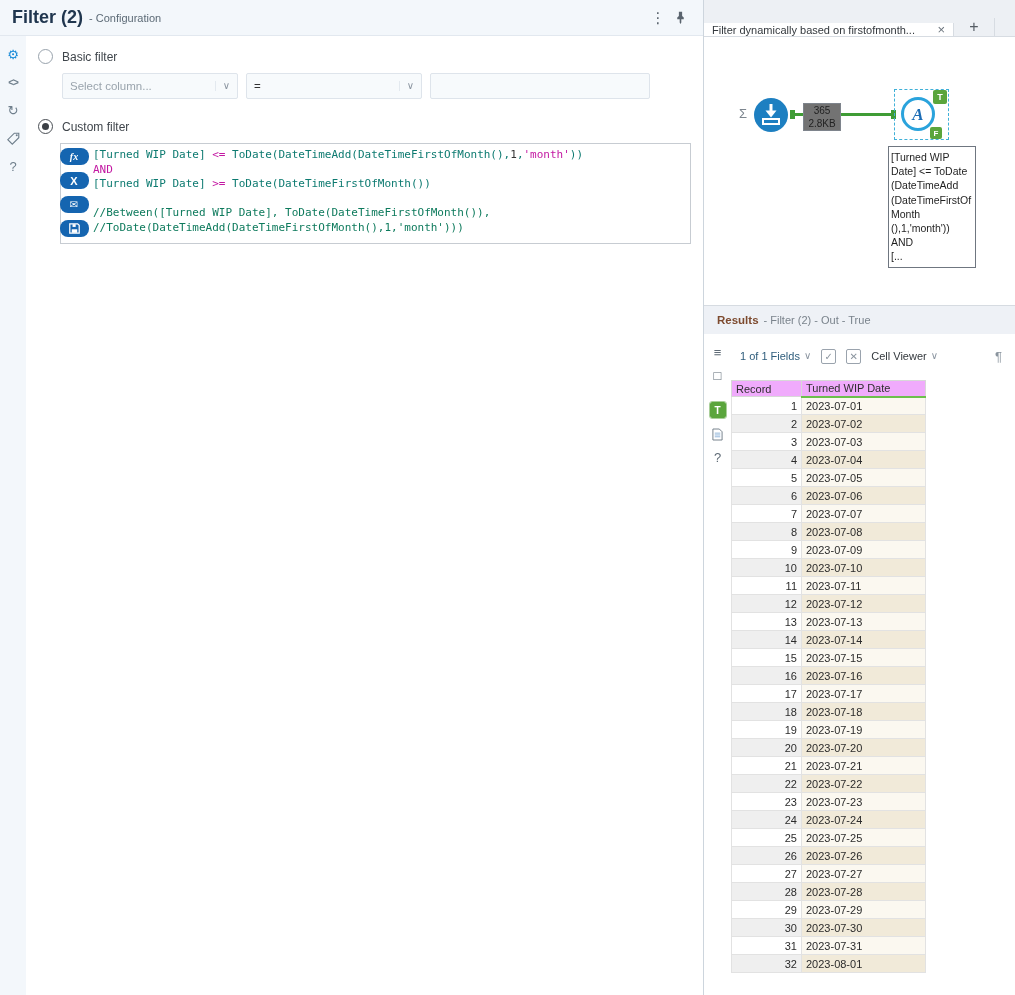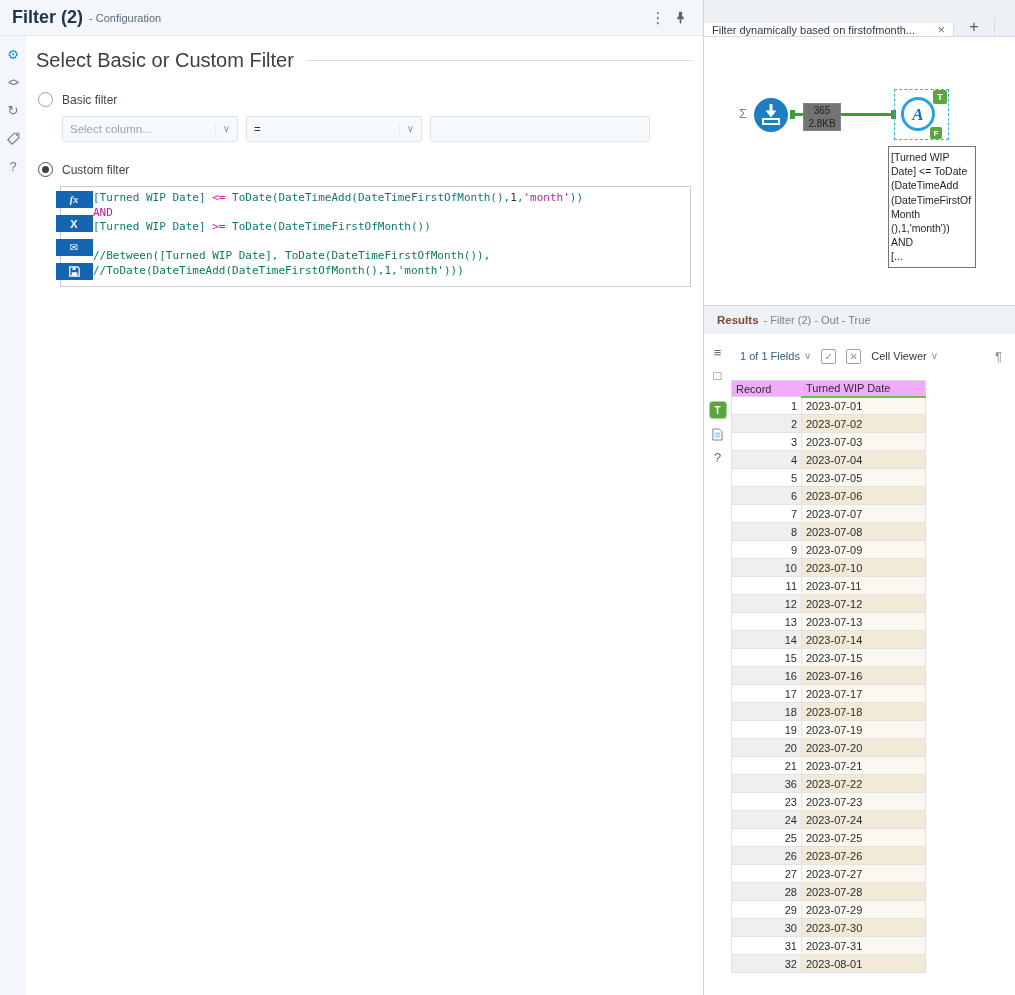--- a/index.html
+++ b/index.html
@@ -35,21 +35,21 @@
   .dd-col { width:176px;gap:28px; }
   .dd-op { width:176px; }
   .text-input-box { width:220px; }
   .dd-text { flex:1; color:#333; }
   .dd-placeholder { flex:1; color:#9aa4ad; }
   .dd-chevron { color:#8b95a0; font-size:10px; border-left:1px solid #e3e9ef; padding-left:7px; margin-left:6px; line-height:1; }
   .text-input-box input { border:none; background:transparent; outline:none; width:100%; font-size:11.5px; font-family:inherit; }
 
   .code-editor { margin:9px 0 0 24px; width:631px; min-height:101px; border:1px solid #c7ccd2; background:#fff; display:flex; }
   .code-gutter { width:26px; padding-top:4px; display:flex; flex-direction:column; align-items:center; gap:7px; }
-  .gutter-icon { width:37px; height:17px; border-radius:0; background:#1565b0; color:#fff; display:flex; align-items:center; justify-content:center; font-size:10px; }
+  .gutter-icon { width:29px; height:17px; border-radius:8px; background:#1565b0; color:#fff; display:flex; align-items:center; justify-content:center; font-size:10px; }
   .gutter-icon.fx { font-style:italic; font-family:"Liberation Serif", serif; font-weight:bold; font-size:10px; }
   .gutter-icon.xv { font-weight:bold; font-size:11px; }
   .code-lines { flex:1; padding:4px 8px 6px 6px; font-family:"DejaVu Sans Mono", monospace; font-size:11px; line-height:14.5px; white-space:pre; overflow:hidden; }
   .tk-id  { color:#0c7a70; }
   .tk-op  { color:#c318a2; }
   .tk-num { color:#333333; }
   .tk-str { color:#c318a2; }
   .tk-cmt { color:#0d7a5c; }
 
   
@@ -129,24 +129,20 @@
         <span class="strip-icon">
           <svg width="13" height="13" viewBox="0 0 16 16">
               <path d="M9 1.5h5.5V7l-8 8-5.5-5.5z" fill="none" stroke="#6f7f8c" stroke-width="1.4"></path>
               <circle cx="12" cy="4" r="1.2" fill="#6f7f8c"></circle>
             </svg>
         </span>
         <span class="strip-icon">?</span>
       </div>
 
       <div class="config">
-        <div class="config-heading-row">
-          <div class="config-heading">Select Basic or Custom Filter</div>
-          <div class="heading-rule"></div>
-        </div>
 
         <div class="radio-row">
           <span class="radio"></span>
           <span class="radio-label">Basic filter</span>
         </div>
 
         <div class="filter-controls">
           <div class="dropdown dd-col">
             <span class="dd-placeholder">Select column...</span>
             <span class="dd-chevron">∨</span>
@@ -361,21 +357,21 @@
                   </tr>
                   <tr>
                     <td class="col-record">20</td>
                     <td class="col-date">2023-07-20</td>
                   </tr>
                   <tr>
                     <td class="col-record">21</td>
                     <td class="col-date">2023-07-21</td>
                   </tr>
                   <tr>
-                    <td class="col-record">36</td>
+                    <td class="col-record">22</td>
                     <td class="col-date">2023-07-22</td>
                   </tr>
                   <tr>
                     <td class="col-record">23</td>
                     <td class="col-date">2023-07-23</td>
                   </tr>
                   <tr>
                     <td class="col-record">24</td>
                     <td class="col-date">2023-07-24</td>
                   </tr>

